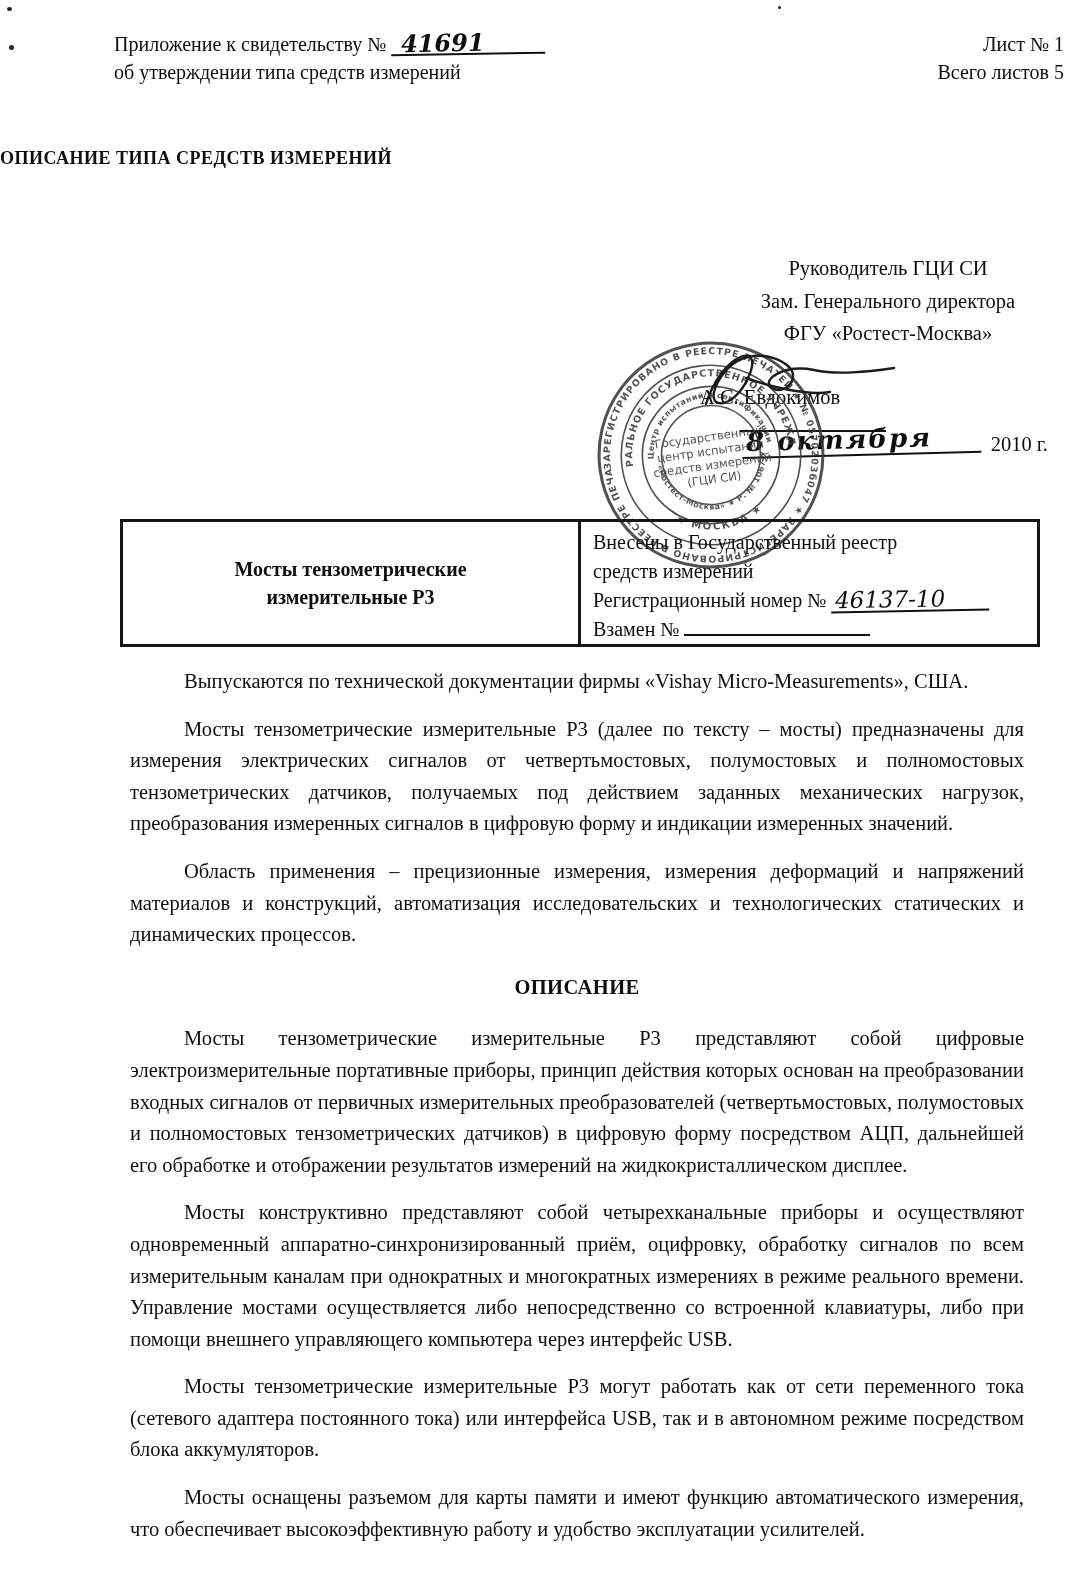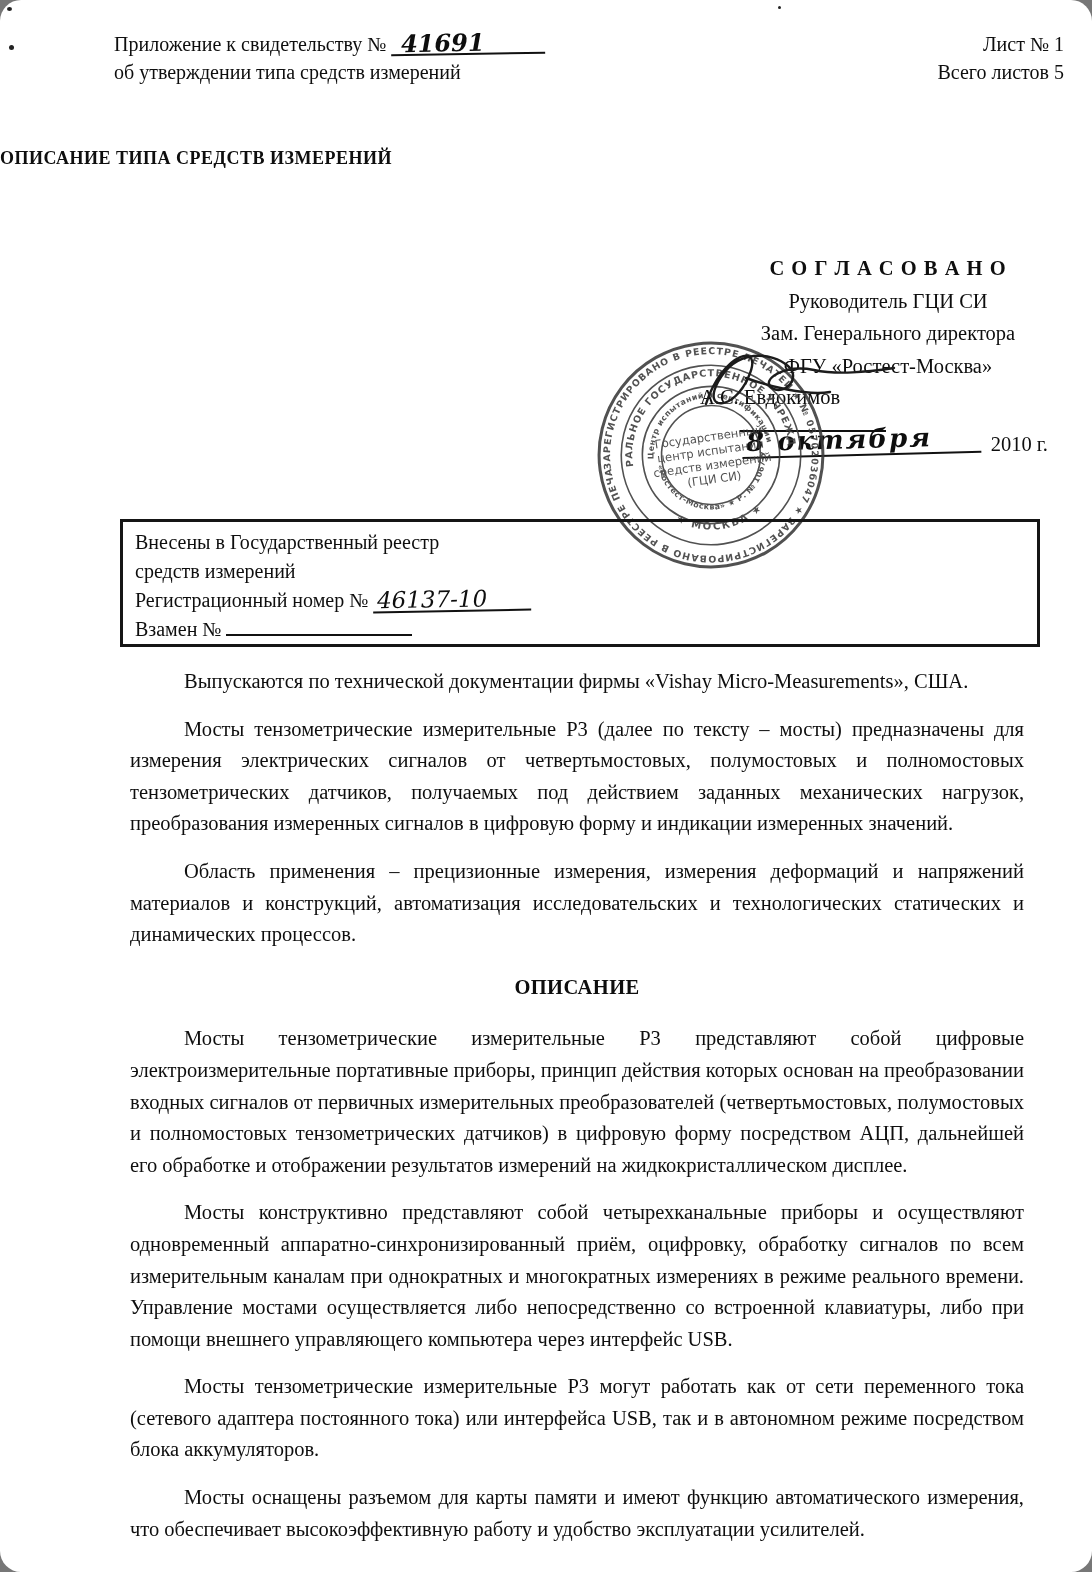--- a/index.html
+++ b/index.html
@@ -4,21 +4,20 @@
 <style>
   html,body{margin:0;padding:0;background:#777;}
   .page{
     position:relative;
     width:1092px;height:1572px;
     margin:0 auto;
     background:#ffffff;
     font-family:"Liberation Serif","DejaVu Serif",serif;
     color:#0e0e0e;
     overflow:hidden;
-    border-radius:21px;
   }
   .abs{position:absolute;}
   .dot{position:absolute;background:#222;border-radius:50%;}
 
   
   .hdr-left{left:114px;top:30px;font-size:20px;line-height:28px;}
   .hdr-num{
     display:inline-block;min-width:138px;
     border-bottom:2px solid #111;
     font-style:italic;font-weight:bold;font-size:24px;line-height:20px;
@@ -99,21 +98,20 @@
   </div>
 
   <div class="abs hdr-right">
     <div>Лист № 1</div>
     <div>Всего листов 5</div>
   </div>
 
   <div class="abs doc-title">ОПИСАНИЕ ТИПА СРЕДСТВ ИЗМЕРЕНИЙ</div>
 
   <div class="abs approval">
-    <div class="agree">С О Г Л А С О В А Н О</div>
     <div>Руководитель ГЦИ СИ</div>
     <div>Зам. Генерального директора</div>
     <div>ФГУ «Ростест-Москва»</div>
   </div>
 
   <div class="abs sig-row">А.С. Евдокимов</div>
   <div class="abs sig-underline"></div>
 
   <div class="abs date-row">
     <span class="date-hw">8 октября</span>
@@ -158,20 +156,24 @@
   </svg>
 
   <svg class="abs signature-svg" viewBox="0 0 220 120">
     <g fill="none" stroke="#1c1c1c" stroke-width="2.4" stroke-linecap="round">
       <path d="M18,78 C34,26 78,14 60,52 C46,84 14,86 30,56 C48,22 84,26 100,40 C114,52 96,70 84,62 C72,54 96,38 126,44 C150,49 178,46 206,42"></path>
       <path d="M58,52 C80,60 118,70 142,66"></path>
     </g>
   </svg>
 
   <div class="abs reg-table">
+    <div class="cell-left">
+      <div>Мосты тензометрические</div>
+      <div>измерительные Р3</div>
+    </div>
     <div class="cell-right">
       <div>Внесены в Государственный реестр</div>
       <div>средств измерений</div>
       <div>
         <span>Регистрационный номер №</span>
         <span class="reg-num-hw">46137-10</span>
       </div>
       <div>
         <span>Взамен №</span>
         <span class="blank-line"></span>

